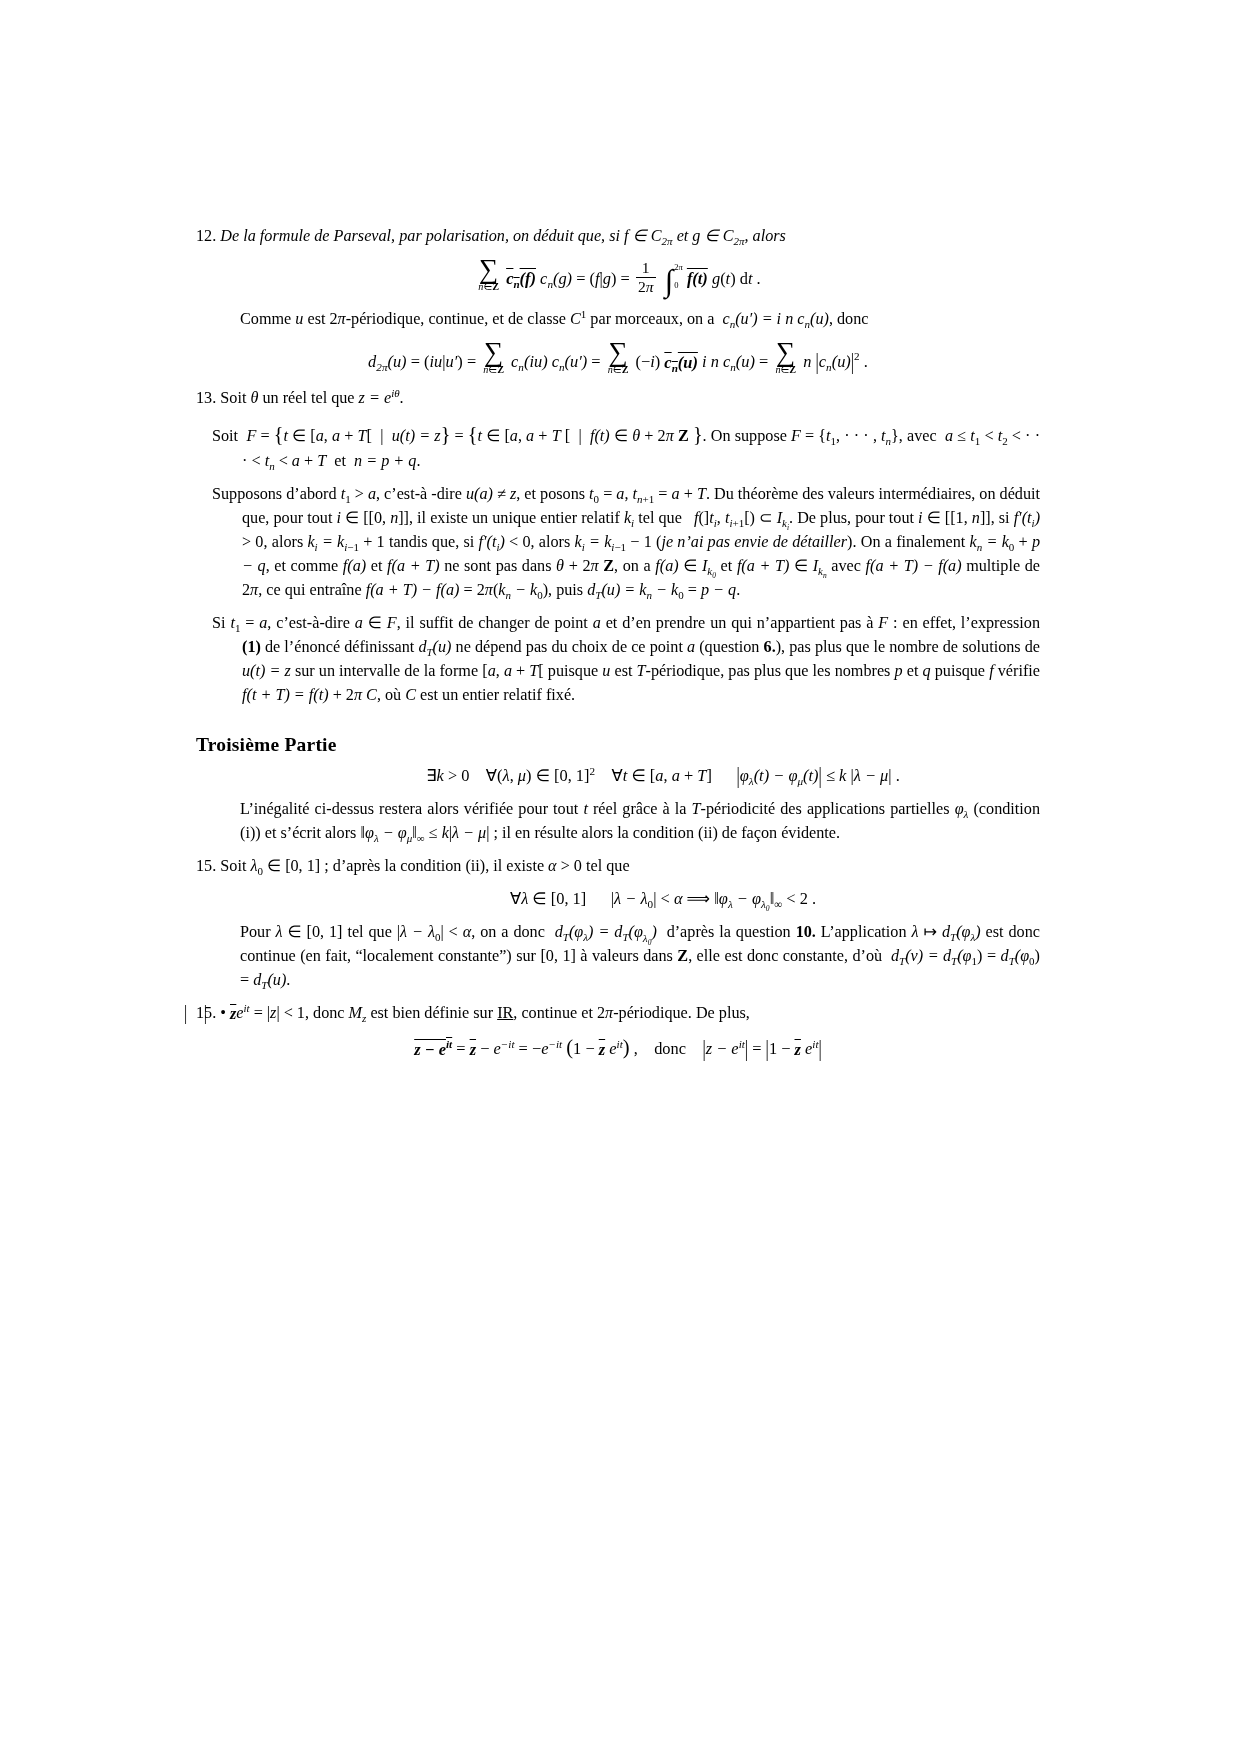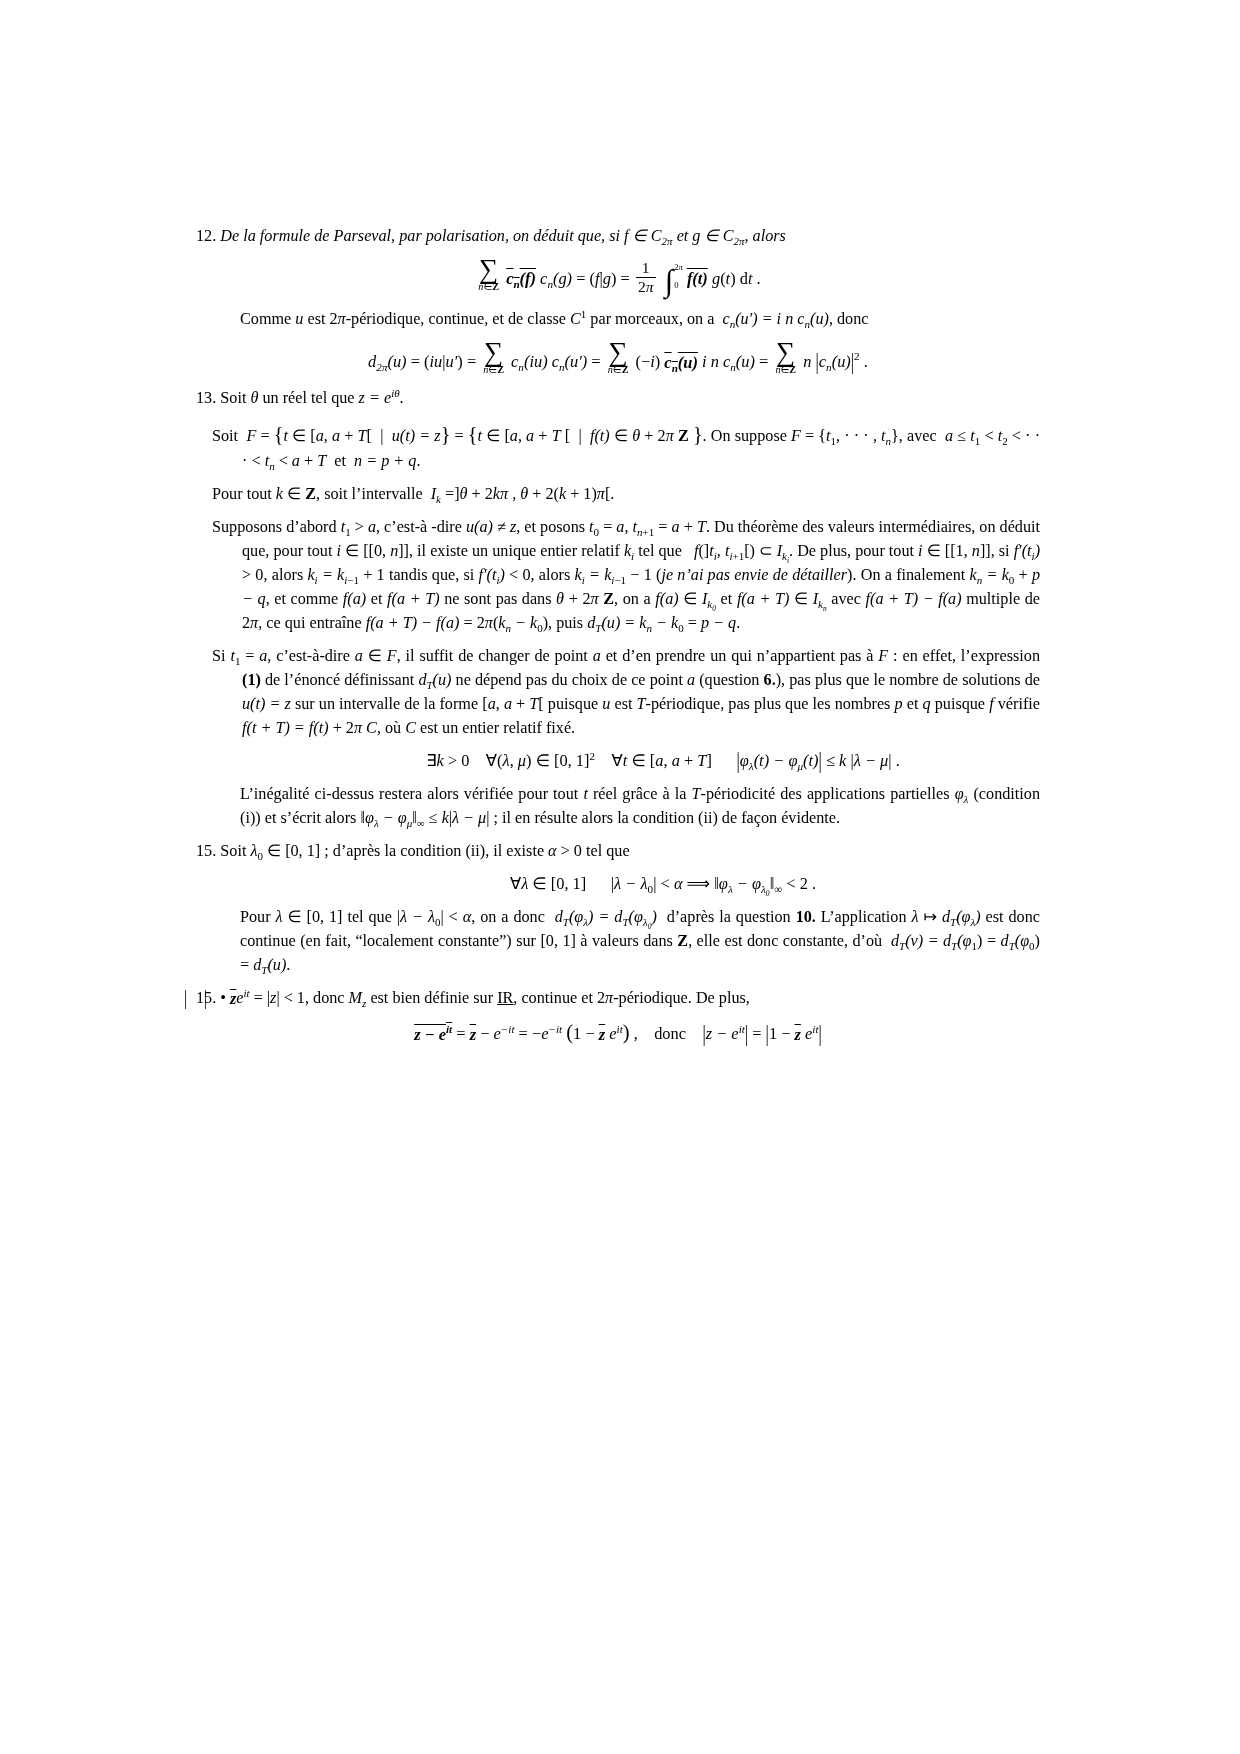--- a/index.html
+++ b/index.html
@@ -149,42 +149,40 @@
   <div class="item hang">
     <span class="num">13.</span>
     <span>Soit <span class="math">θ</span> un réel tel que <span class="math">z = e<sup>iθ</sup></span>.</span>
   </div>
 
   <div class="item hang2 indent1">
     Soit &nbsp;<span class="math">F</span> = <span class="big">{</span><span class="math">t</span> ∈ [<span class="math">a</span>, <span class="math">a</span> + <span class="math">T</span>[ &nbsp;|&nbsp; <span class="math">u(t) = z</span><span class="big">}</span> = <span class="big">{</span><span class="math">t</span> ∈ [<span class="math">a</span>, <span class="math">a</span> + <span class="math">T</span> [ &nbsp;|&nbsp; <span class="math">f(t)</span> ∈ <span class="math">θ</span> + 2<span class="math">π</span> <span class="bb">Z</span> <span class="big">}</span>. On suppose
     <span class="math">F</span> = {<span class="math">t</span><sub>1</sub>, · · · , <span class="math">t<sub>n</sub></span>}, avec &nbsp;<span class="math">a</span> ≤ <span class="math">t</span><sub>1</sub> &lt; <span class="math">t</span><sub>2</sub> &lt; · · · &lt; <span class="math">t<sub>n</sub></span> &lt; <span class="math">a</span> + <span class="math">T</span> &nbsp;et&nbsp; <span class="math">n = p + q</span>.
   </div>
 
-  <div class="item hang2 indent1">
-    Pour tout <span class="math">k</span> ∈ <span class="bb">Z</span>, soit l’intervalle &nbsp;<span class="math">I<sub>k</sub></span> =]<span class="math">θ</span> + 2<span class="math">kπ</span> , <span class="math">θ</span> + 2(<span class="math">k</span> + 1)<span class="math">π</span>[.
-  </div>
 
   <div class="item hang2 indent1">
     Supposons d’abord <span class="math">t</span><sub>1</sub> &gt; <span class="math">a</span>, c’est-à -dire <span class="math">u(a) ≠ z</span>, et posons <span class="math">t</span><sub>0</sub> = <span class="math">a</span>, <span class="math">t</span><sub><span class="math">n</span>+1</sub> = <span class="math">a</span> + <span class="math">T</span>. Du théorème
     des valeurs intermédiaires, on déduit que, pour tout <span class="math">i</span> ∈ [[0, <span class="math">n</span>]], il existe un unique entier
     relatif <span class="math">k<sub>i</sub></span> tel que &nbsp;&nbsp;<span class="math">f</span>(]<span class="math">t<sub>i</sub></span>, <span class="math">t</span><sub><span class="math">i</span>+1</sub>[) ⊂ <span class="math">I<sub>k<sub>i</sub></sub></span>. De plus, pour tout <span class="math">i</span> ∈ [[1, <span class="math">n</span>]], si <span class="math">f′(t<sub>i</sub>)</span> &gt; 0, alors
     <span class="math">k<sub>i</sub> = k</span><sub><span class="math">i</span>−1</sub> + 1 tandis que, si <span class="math">f′(t<sub>i</sub>)</span> &lt; 0, alors <span class="math">k<sub>i</sub> = k</span><sub><span class="math">i</span>−1</sub> − 1 (<span class="it">je n’ai pas envie de détailler</span>).
     On a finalement <span class="math">k<sub>n</sub> = k</span><sub>0</sub> + <span class="math">p − q</span>, et comme <span class="math">f(a)</span> et <span class="math">f(a + T)</span> ne sont pas dans <span class="math">θ</span> + 2<span class="math">π</span> <span class="bb">Z</span>,
     on a <span class="math">f(a)</span> ∈ <span class="math">I<sub>k<sub>0</sub></sub></span> et <span class="math">f(a + T)</span> ∈ <span class="math">I<sub>k<sub>n</sub></sub></span> avec <span class="math">f(a + T) − f(a)</span> multiple de 2<span class="math">π</span>, ce qui entraîne
     <span class="math">f(a + T) − f(a)</span> = 2<span class="math">π</span>(<span class="math">k<sub>n</sub> − k</span><sub>0</sub>), puis <span class="math">d<sub>T</sub>(u) = k<sub>n</sub> − k</span><sub>0</sub> = <span class="math">p − q</span>.
   </div>
 
   <div class="item hang2 indent1">
     Si <span class="math">t</span><sub>1</sub> = <span class="math">a</span>, c’est-à-dire <span class="math">a</span> ∈ <span class="math">F</span>, il suffit de changer de point <span class="math">a</span> et d’en prendre un qui n’appartient
     pas à <span class="math">F</span> : en effet, l’expression <span class="bf">(1)</span> de l’énoncé définissant <span class="math">d<sub>T</sub>(u)</span> ne dépend pas du choix de
     ce point <span class="math">a</span> (question <span class="bf">6.</span>), pas plus que le nombre de solutions de <span class="math">u(t) = z</span> sur un intervalle
     de la forme [<span class="math">a</span>, <span class="math">a</span> + <span class="math">T</span>[ puisque <span class="math">u</span> est <span class="math">T</span>-périodique, pas plus que les nombres <span class="math">p</span> et <span class="math">q</span> puisque
     <span class="math">f</span> vérifie <span class="math">f(t + T) = f(t)</span> + 2<span class="math">π C</span>, où <span class="math">C</span> est un entier relatif fixé.
   </div>
 
+  <div class="section-title">Troisième Partie</div>
 
 
   <div class="eq left-ind">
     ∃<span class="math">k</span> &gt; 0 &nbsp;&nbsp; ∀(<span class="math">λ</span>, <span class="math">μ</span>) ∈ [0, 1]<sup>2</sup> &nbsp;&nbsp; ∀<span class="math">t</span> ∈ [<span class="math">a</span>, <span class="math">a</span> + <span class="math">T</span>] &nbsp;&nbsp;&nbsp;&nbsp;
     <span class="stretch-abs">|</span><span class="math">φ<sub>λ</sub>(t) − φ<sub>μ</sub>(t)</span><span class="stretch-abs">|</span> ≤ <span class="math">k</span> |<span class="math">λ − μ</span>| .
   </div>
 
   <div class="item indent1">
     L’inégalité ci-dessus restera alors vérifiée pour tout <span class="math">t</span> réel grâce à la <span class="math">T</span>-périodicité des applications partielles <span class="math">φ<sub>λ</sub></span> (condition (i)) et s’écrit alors ‖<span class="math">φ<sub>λ</sub> − φ<sub>μ</sub></span>‖<sub>∞</sub> ≤ <span class="math">k</span>|<span class="math">λ − μ</span>| ; il en résulte
     alors la condition (ii) de façon évidente.

